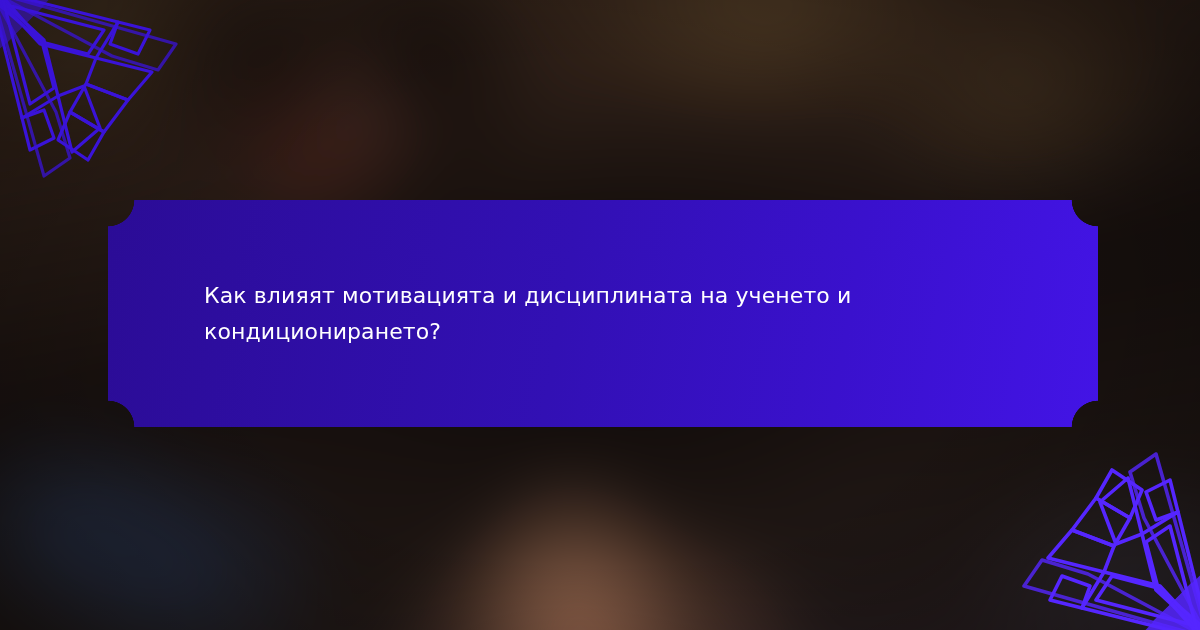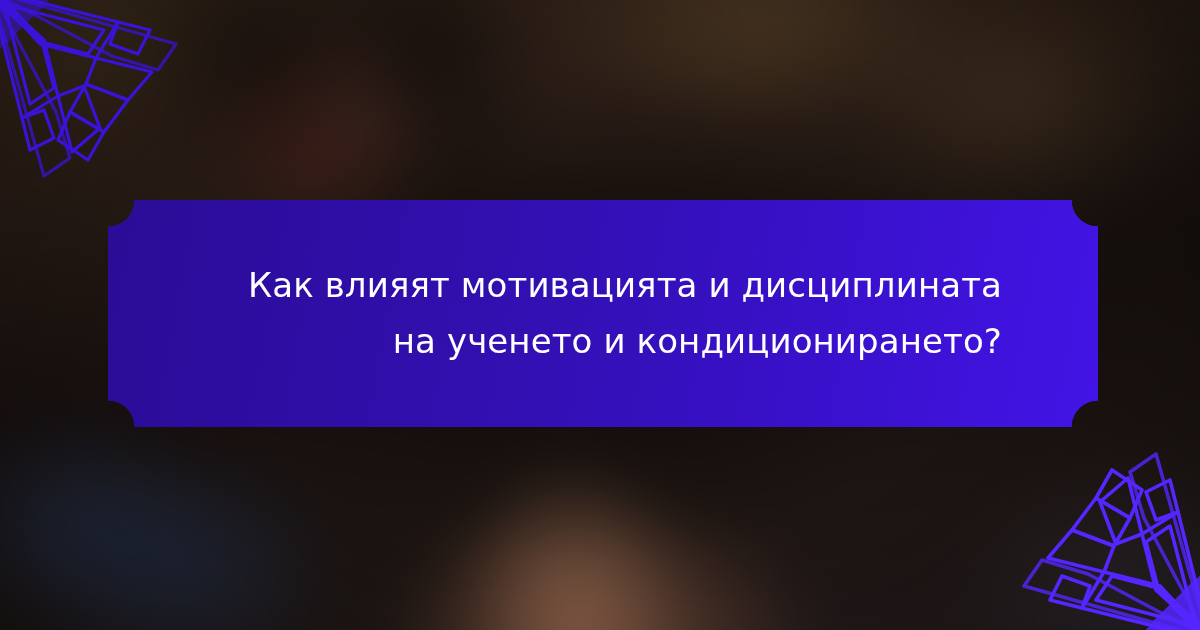--- a/index.html
+++ b/index.html
@@ -87,24 +87,24 @@
     display: flex;
     align-items: center;
     justify-content: center;
     box-sizing: border-box;
     padding: 18px 96px;
   }
 
   .question-text {
     margin: 0;
     color: #ffffff;
-    font-size: 34px;
+    font-size: 22px;
     font-weight: 400;
     line-height: 1.62;
-    text-align: right;
+    text-align: left;
     letter-spacing: 0.1px;
     width: 100%;
   }
 </style>
 </head>
 <body>
 
 <div class="stage">
 
   <div class="bg-photo"></div>

